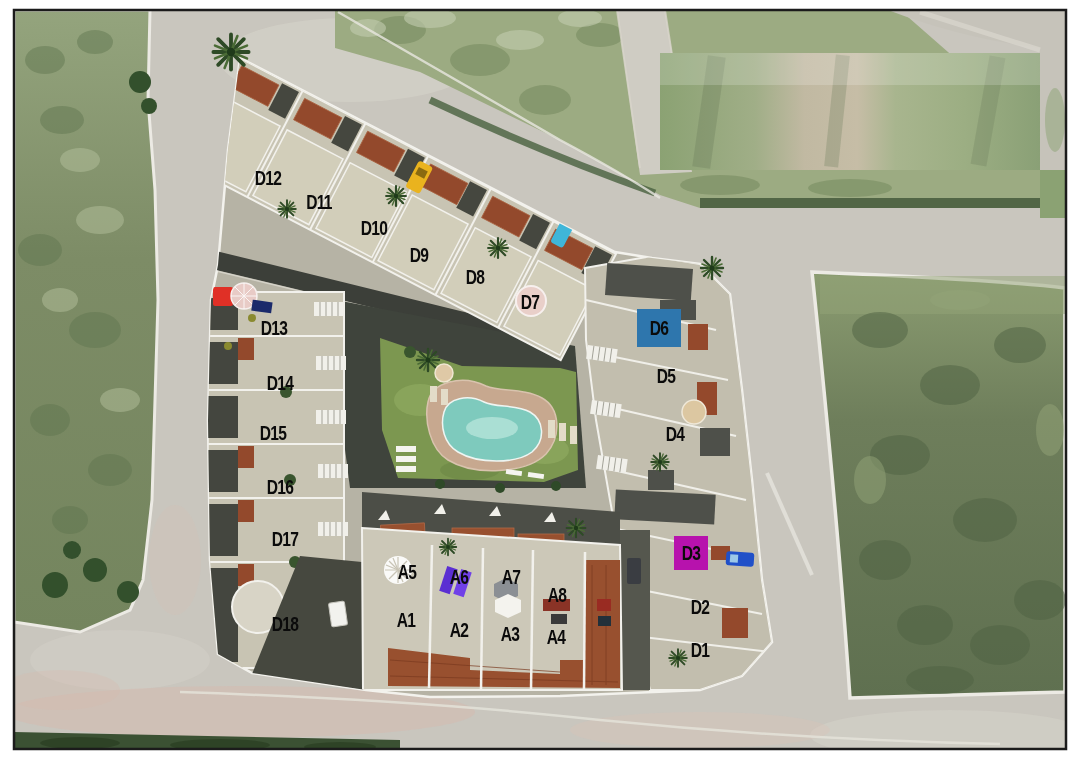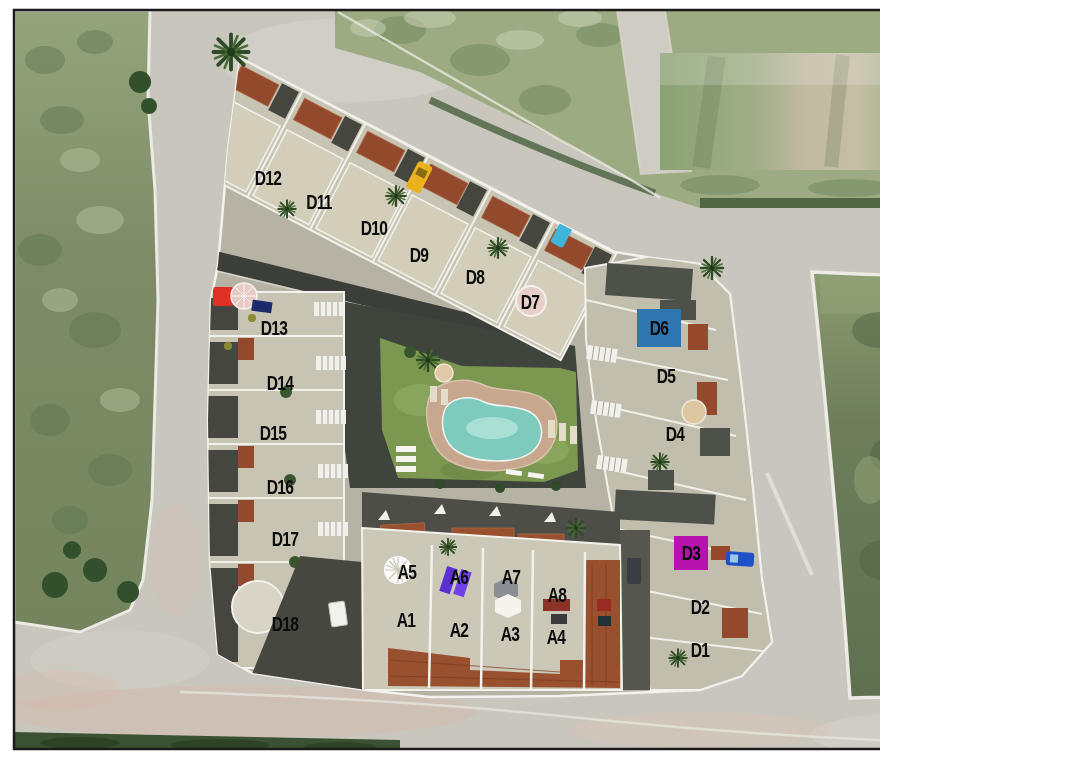--- a/index.html
+++ b/index.html
@@ -1,16 +1,16 @@
 <!DOCTYPE html>
 <html><head>
 <meta charset="utf-8">
 <style>
   html,body{margin:0;padding:0;background:#ffffff;}
-  .page{position:relative;width:880px;height:763px;background:#ffffff;overflow:hidden;
+  .page{position:relative;width:1080px;height:763px;background:#ffffff;overflow:hidden;
         font-family:"Liberation Sans",sans-serif;}
   .page svg{position:absolute;left:0;top:0;}
   .unit-label{font-family:"Liberation Sans",sans-serif;font-weight:700;font-size:20px;
               fill:#0b0b0b;text-anchor:middle;letter-spacing:-1px;}
 </style>
 </head>
 <body>
 
 <div class="page">
 <svg width="1080" height="763" viewBox="0 0 1080 763">

